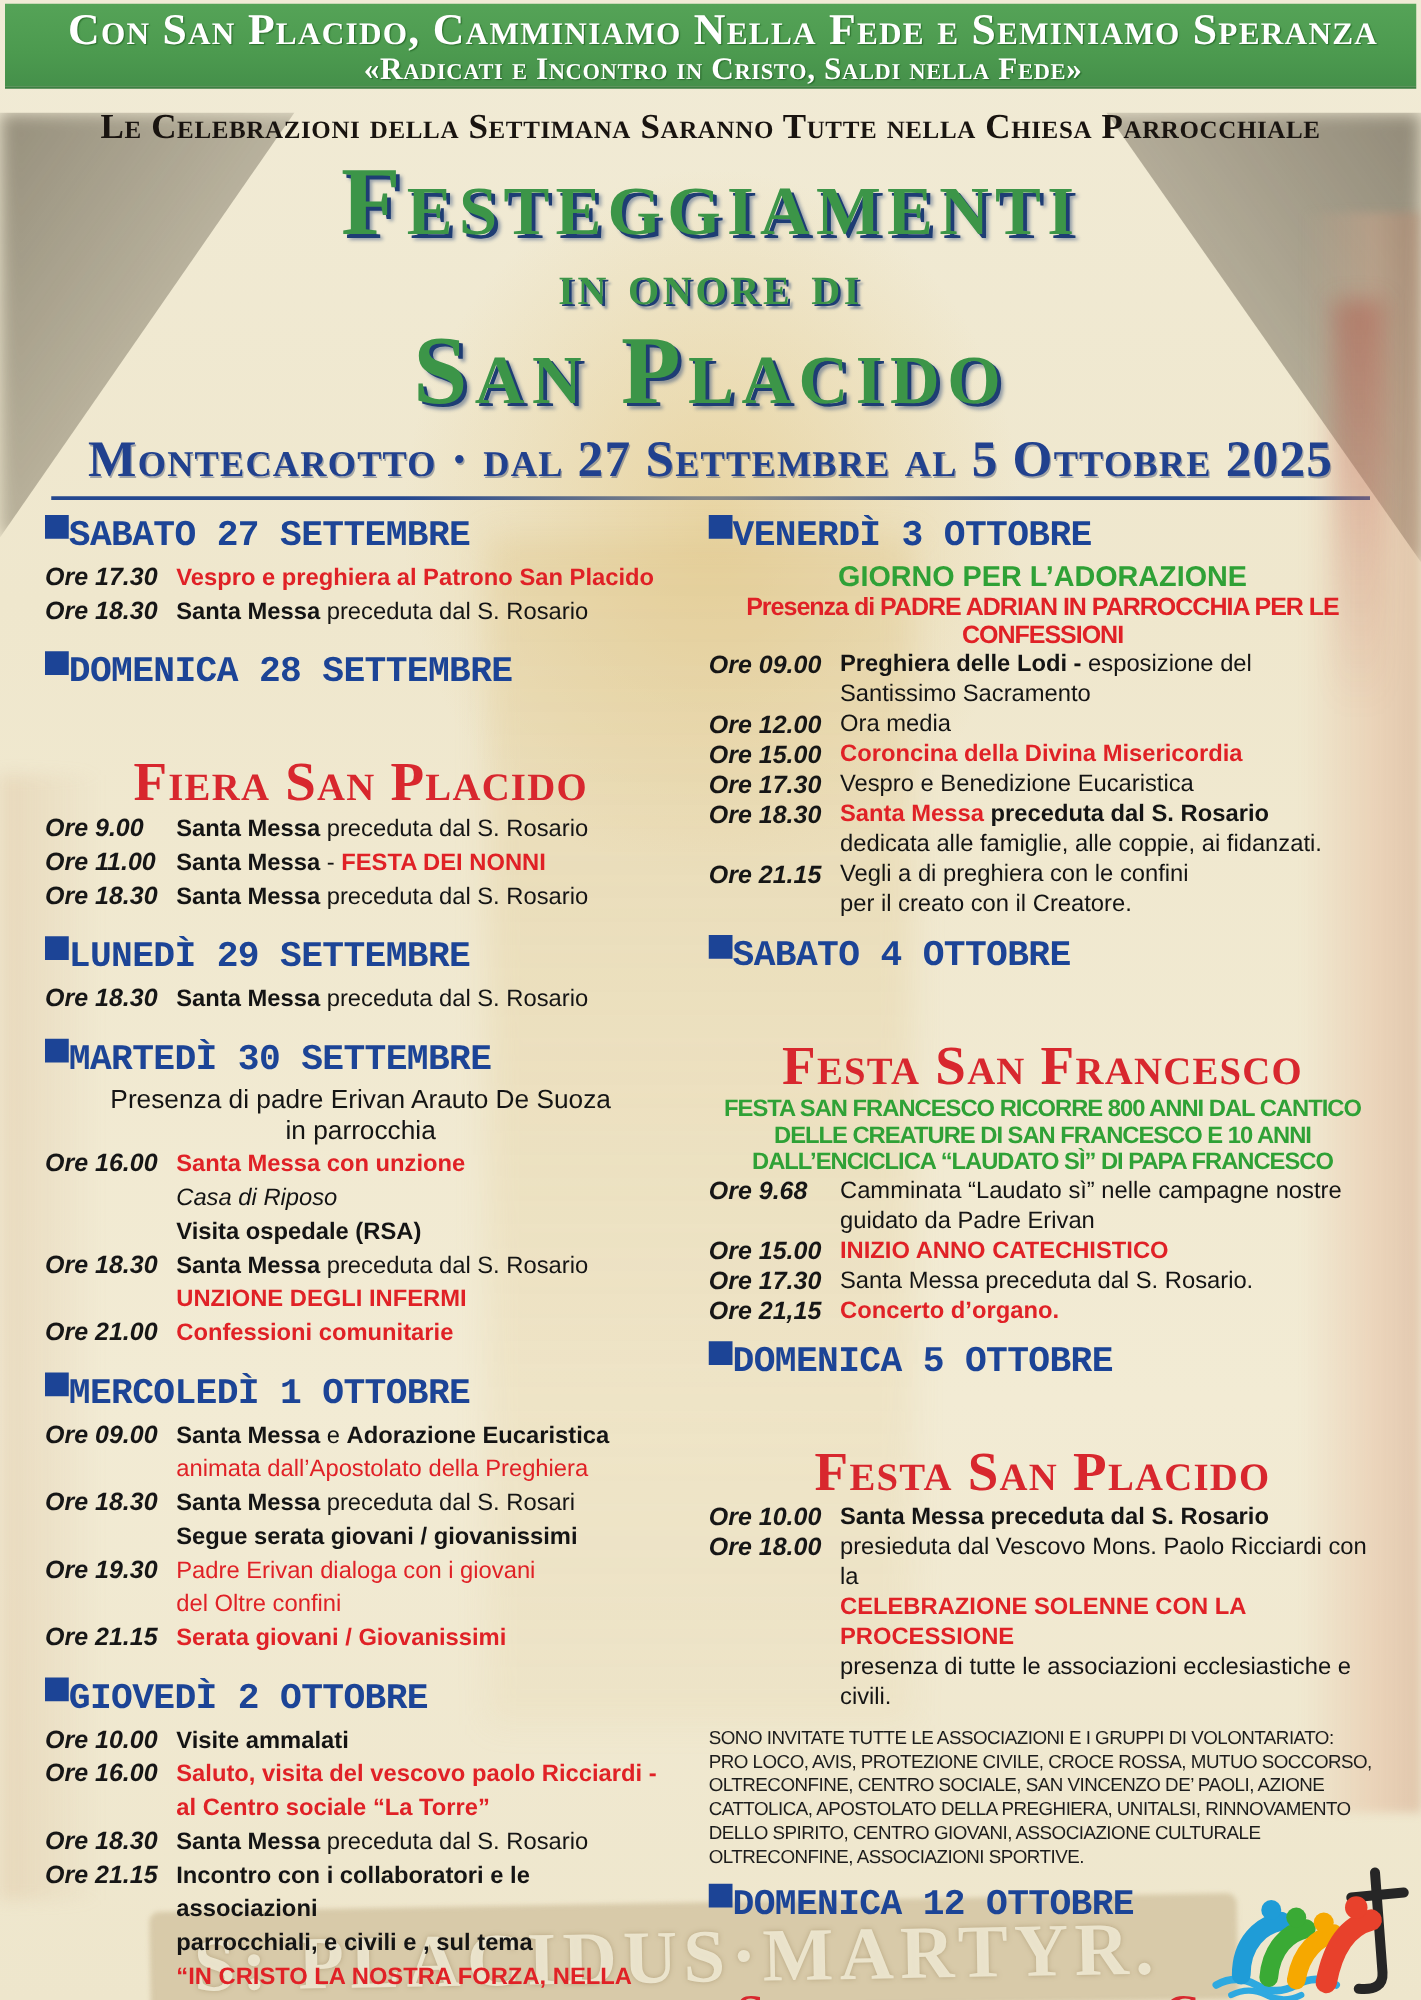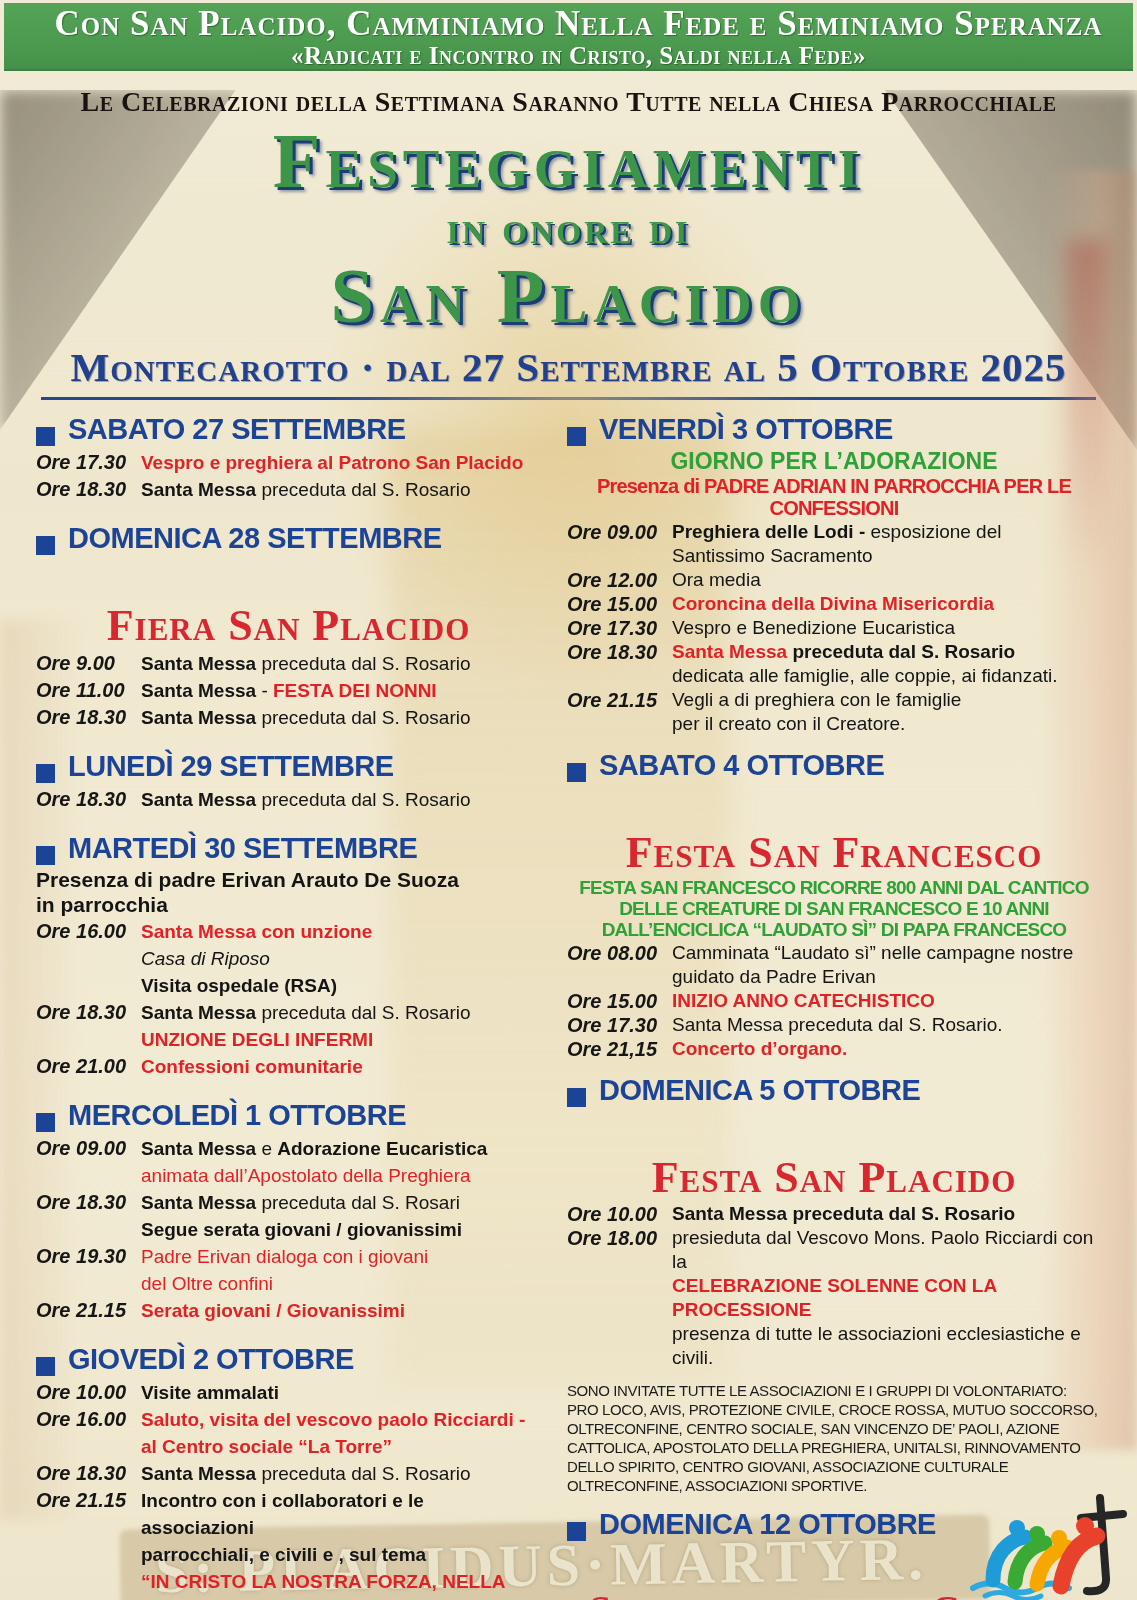--- a/index.html
+++ b/index.html
@@ -97,22 +97,22 @@
     font-size:41px; line-height:44px; color:#21418e; letter-spacing:1px;
     text-shadow:1px 1px 0 rgba(20,40,90,.35);
   }
   .rule { width:1055px; border:none; border-top:3px solid #24478f; margin:8px auto 12px auto; }
   
   .cols { position:relative; display:flex; padding:0 16px 0 36px; gap:26px; }
   .col-left  { width:505px; flex:0 0 505px; }
   .col-right { width:534px; flex:0 0 534px; }
   .section { margin-bottom:12px; }
   .col-left .section { margin-bottom:18px; }
-  .day-header { display:flex; align-items:flex-end; gap:13px; margin-bottom:3px;
-    font-weight:bold; font-size:29px; line-height:34px; color:#1c4496; letter-spacing:-.5px; }
+  .day-header { display:flex; align-items:flex-start; margin-bottom:3px;
+    font-weight:bold; font-size:29px; line-height:34px; color:#1c4496; letter-spacing:-.5px;font-family:Liberation Mono, monospace; }
   .bullet { width:19px; height:19px; background:#1c4496; flex:0 0 19px; }
   .row { display:flex; }
   .time { flex:0 0 105px; font-style:italic; font-weight:bold;
           font-size:20px; line-height:24px; color:#161616; }
   .col-left .time { line-height:27px; }
   .lines { flex:1; }
   .line { font-size:19px; line-height:24px; color:#141414; }
   .col-left .line { line-height:27px; }
   .sp-plain { font-weight:normal; }
   .sp-bold  { font-weight:bold; }
@@ -125,21 +125,21 @@
     font-family:"Liberation Serif", serif; font-variant:small-caps; font-weight:bold;
     color:#d8272e; text-align:center; letter-spacing:1px;margin-top:48px;
   }
   .ln-serif-red    { font-size:44px; line-height:46px; }
   .ln-serif-red-sm { font-size:40px; line-height:42px; }
   .ln-green-head { font-weight:bold; font-size:23px; line-height:25px; color:#2fa136; text-align:center; }
   .ln-red-cond   { font-weight:bold; font-size:20px; line-height:22px; color:#e02126;
                    text-align:center; letter-spacing:-.8px; }
   .ln-green-cond { font-weight:bold; font-size:19px; line-height:21px; color:#2fa136;
                    text-align:center; letter-spacing:-.8px; }
-  .ln-bold-center{ font-weight:bold; font-size:21px; line-height:24px; color:#141414; }
+  .ln-bold-center{ font-weight:normal; font-size:21px; line-height:24px; color:#141414; text-align:center; }
   .ln-red-left   { font-weight:bold; font-size:24px; line-height:26px; color:#e02126; }
   .ln-bold-para  { font-weight:bold; font-size:19px; line-height:24px; color:#141414; }
   .ln-caps-cond  { font-size:15px; line-height:19px; color:#1c1c1c; letter-spacing:-.4px; margin-top:11px; }
   
   .logo { position:absolute; right:6px; bottom:0; width:172px; height:108px; }
 </style>
 </head>
 <body>
 
 <div class="poster">
@@ -358,34 +358,34 @@
           <div class="row">
             <div class="time">Ore 18.30</div>
             <div class="lines">
               <div class="line"><span class="sp-red">Santa Messa</span><span class="sp-bold"> preceduta dal S. Rosario</span></div>
               <div class="line"><span class="sp-plain">dedicata alle famiglie, alle coppie, ai fidanzati.</span></div>
             </div>
           </div>
           <div class="row">
             <div class="time">Ore 21.15</div>
             <div class="lines">
-              <div class="line"><span class="sp-plain">Vegli a di preghiera con le famiglie</span></div>
+              <div class="line"><span class="sp-plain">Vegli a di preghiera con le confini</span></div>
               <div class="line"><span class="sp-plain">per il creato con il Creatore.</span></div>
             </div>
           </div>
         </section>
         <section class="section">
           <div class="day-header">
             <span class="bullet"></span>
             <span>SABATO 4 OTTOBRE</span>
           </div>
           <div class="ln ln-serif-red">Festa San Francesco</div>
           <div class="ln ln-green-cond">FESTA SAN FRANCESCO RICORRE 800 ANNI DAL CANTICO DELLE CREATURE DI SAN FRANCESCO E 10 ANNI DALL’ENCICLICA “LAUDATO SÌ” DI PAPA FRANCESCO</div>
           <div class="row">
-            <div class="time">Ore 08.00</div>
+            <div class="time">Ore 9.68</div>
             <div class="lines">
               <div class="line"><span class="sp-plain">Camminata “Laudato sì” nelle campagne nostre</span></div>
               <div class="line"><span class="sp-plain">guidato da Padre Erivan</span></div>
             </div>
           </div>
           <div class="row">
             <div class="time">Ore 15.00</div>
             <div class="lines">
               <div class="line"><span class="sp-red">INIZIO ANNO CATECHISTICO</span></div>
             </div>

